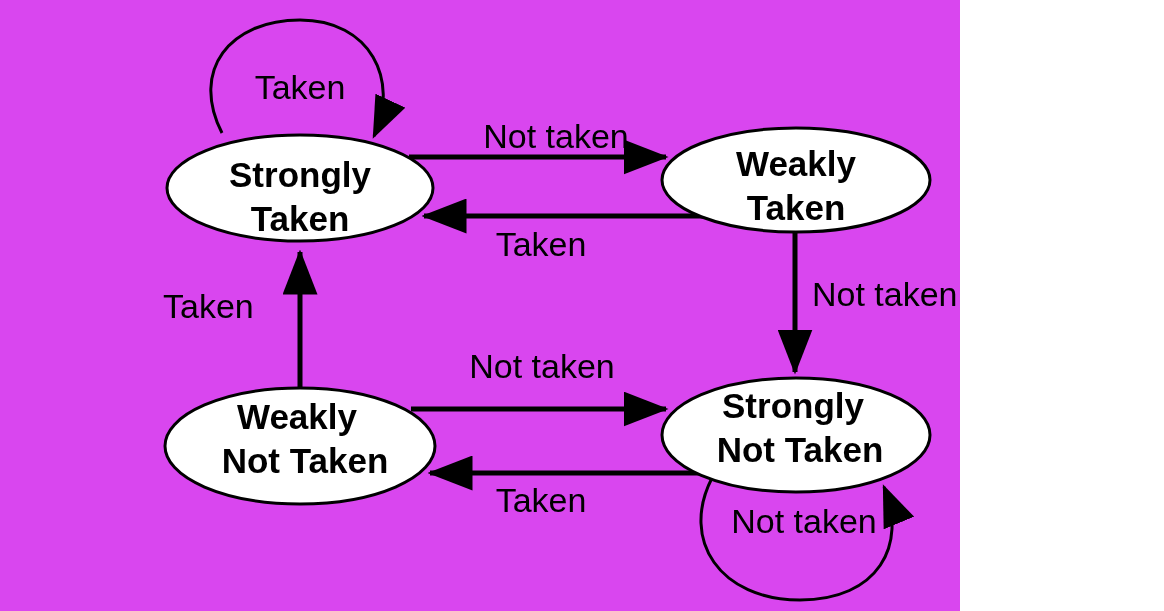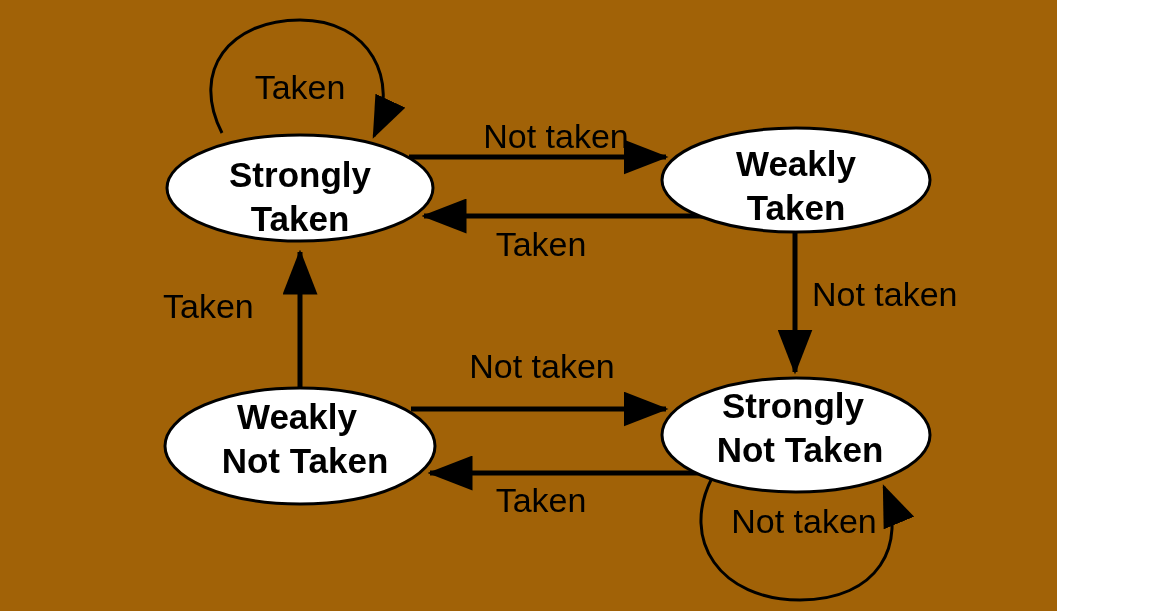--- a/index.html
+++ b/index.html
@@ -2,23 +2,23 @@
 <html><head>
 <meta charset="utf-8">
 <style>
   html, body {
     margin: 0;
     padding: 0;
     background: #ffffff;
   }
   #canvas {
     position: relative;
-    width: 1057px;
+    width: 960px;
     height: 611px;
-    background: #a16207;
+    background: #d946ef;
     overflow: hidden;
     font-family: "Liberation Sans", sans-serif;
   }
   svg.diagram {
     position: absolute;
     left: 0;
     top: 0;
     width: 1164px;
     height: 611px;
   }

